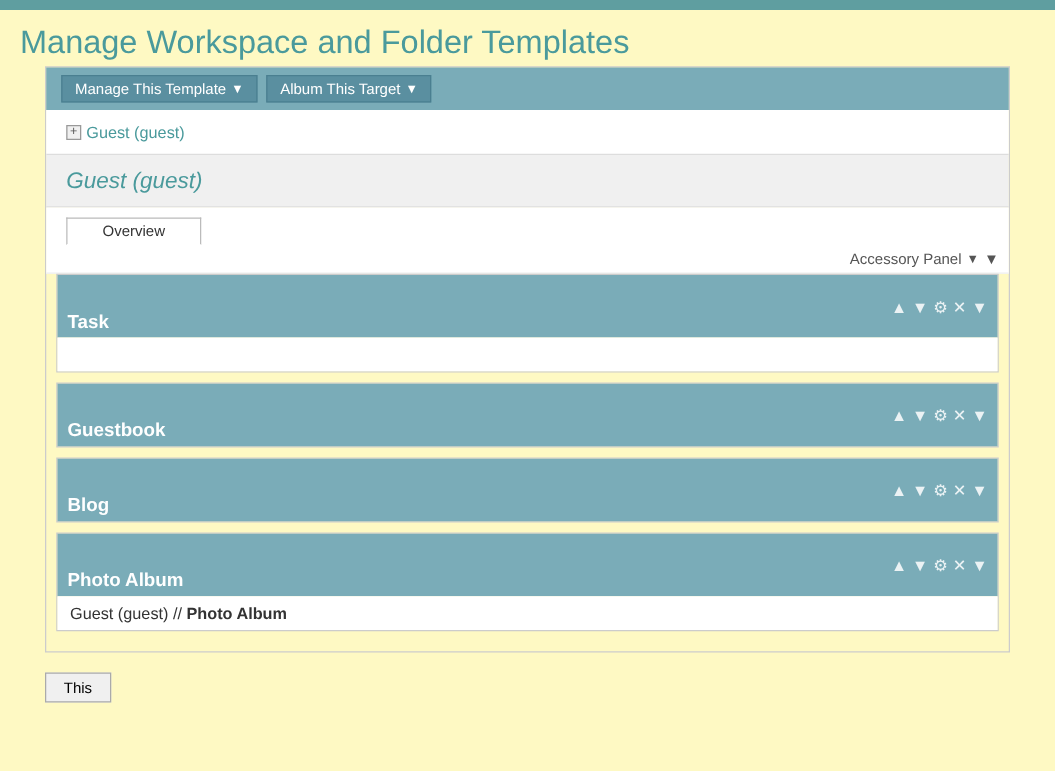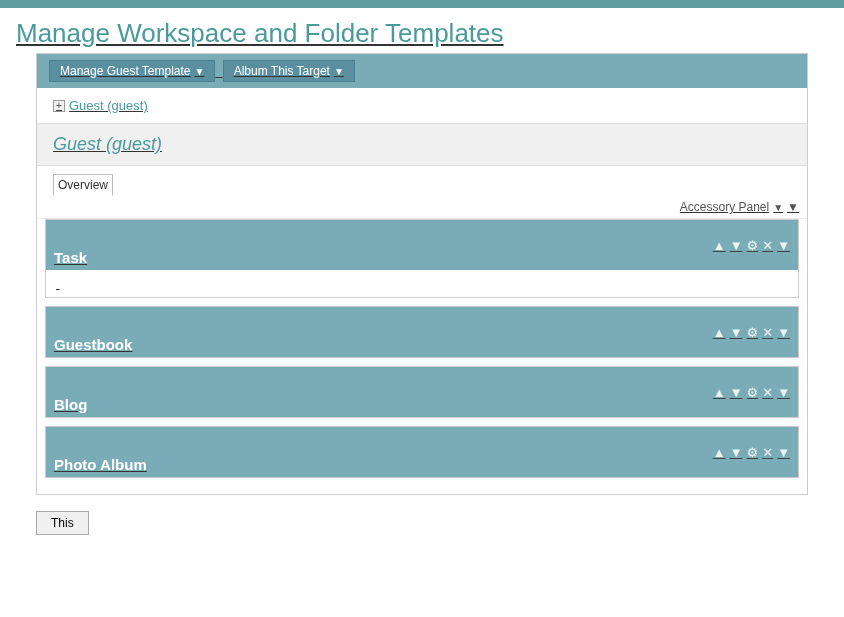--- a/index.html
+++ b/index.html
@@ -8,24 +8,23 @@
       font-size: 13px;
       background: #c0c0c0;
       color: #333;
     }
     .top-bar {
       background: #5f9ea0;
       height: 8px;
       width: 100%;
     }
     .page-wrapper {
-      background: #ffffff;
+      background: #fef9c3;
       min-height: 609px;
       padding: 10px 16px 20px 16px;
-      text-decoration: underline;
     }
     .page-title {
       color: #4a9a9c;
       font-size: 26px;
       font-weight: normal;
       margin-bottom: 4px;
     }
     .page-subtitle {
       font-size: 12px;
       color: #555;
@@ -91,21 +90,21 @@
     }
     .tabs-area {
       padding: 8px 16px 0 16px;
       background: #fff;
     }
     .tab {
       display: inline-block;
       border: 1px solid #bbb;
       border-bottom: none;
       background: #f5f5f5;
-      padding: 3px 4px;
+      padding: 3px 28px;
       font-size: 12px;
       cursor: pointer;
       color: #333;
     }
     .tab.active {
       background: #fff;
       border-bottom: 1px solid #fff;
     }
     .accessory-bar {
       display: flex;
@@ -184,21 +183,21 @@
 <body>
 
 <div class="top-bar"></div>
 <div class="page-wrapper">
   <h1 class="page-title">Manage Workspace and Folder Templates</h1>
 
   <div class="main-box">
 
     <div class="toolbar-bar">
       <button class="toolbar-btn">
-        <span>Manage Guest Template</span>
+        <span>Manage This Template</span>
         <span class="arrow">▼</span>
       </button>
       &nbsp;&nbsp;
       <button class="toolbar-btn">
         <span>Album This Target</span>
         <span class="arrow">▼</span>
       </button>
     </div>
 
     <div class="tree-area">
@@ -272,20 +271,25 @@
         <div class="panel-header">
           <span class="panel-header-title">Photo Album</span>
           <div class="panel-header-icons">
             <span class="ph-icon">▲</span>
             <span class="ph-icon">▼</span>
             <span class="ph-icon">⚙</span>
             <span class="ph-icon">✕</span>
             <span class="ph-icon">▼</span>
           </div>
         </div>
+        <div class="panel-body">
+          <span class="path-text">
+            <span>Guest (guest) // </span><strong>Photo Album</strong>
+          </span>
+        </div>
       </div>
 
     </div>
   </div>
 
   
   <button class="close-btn">
     <span>This</span>
   </button>
 </div>

